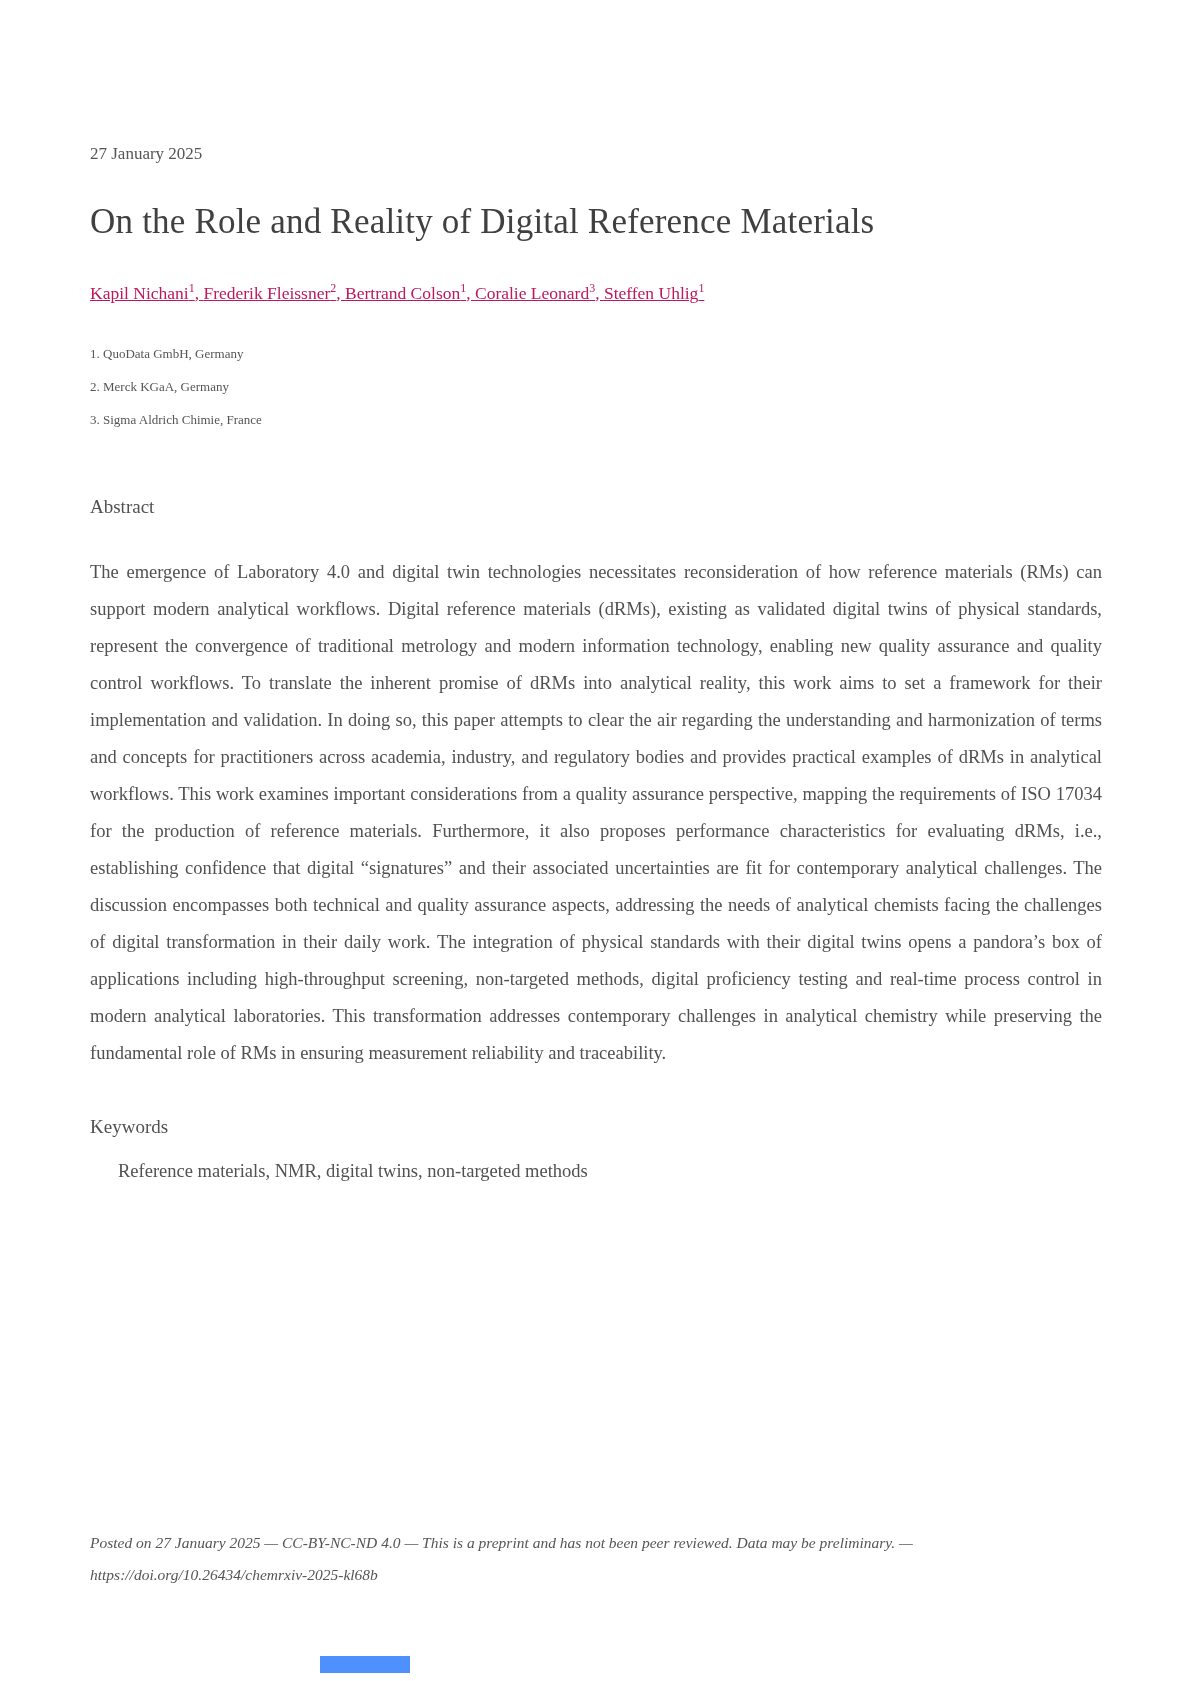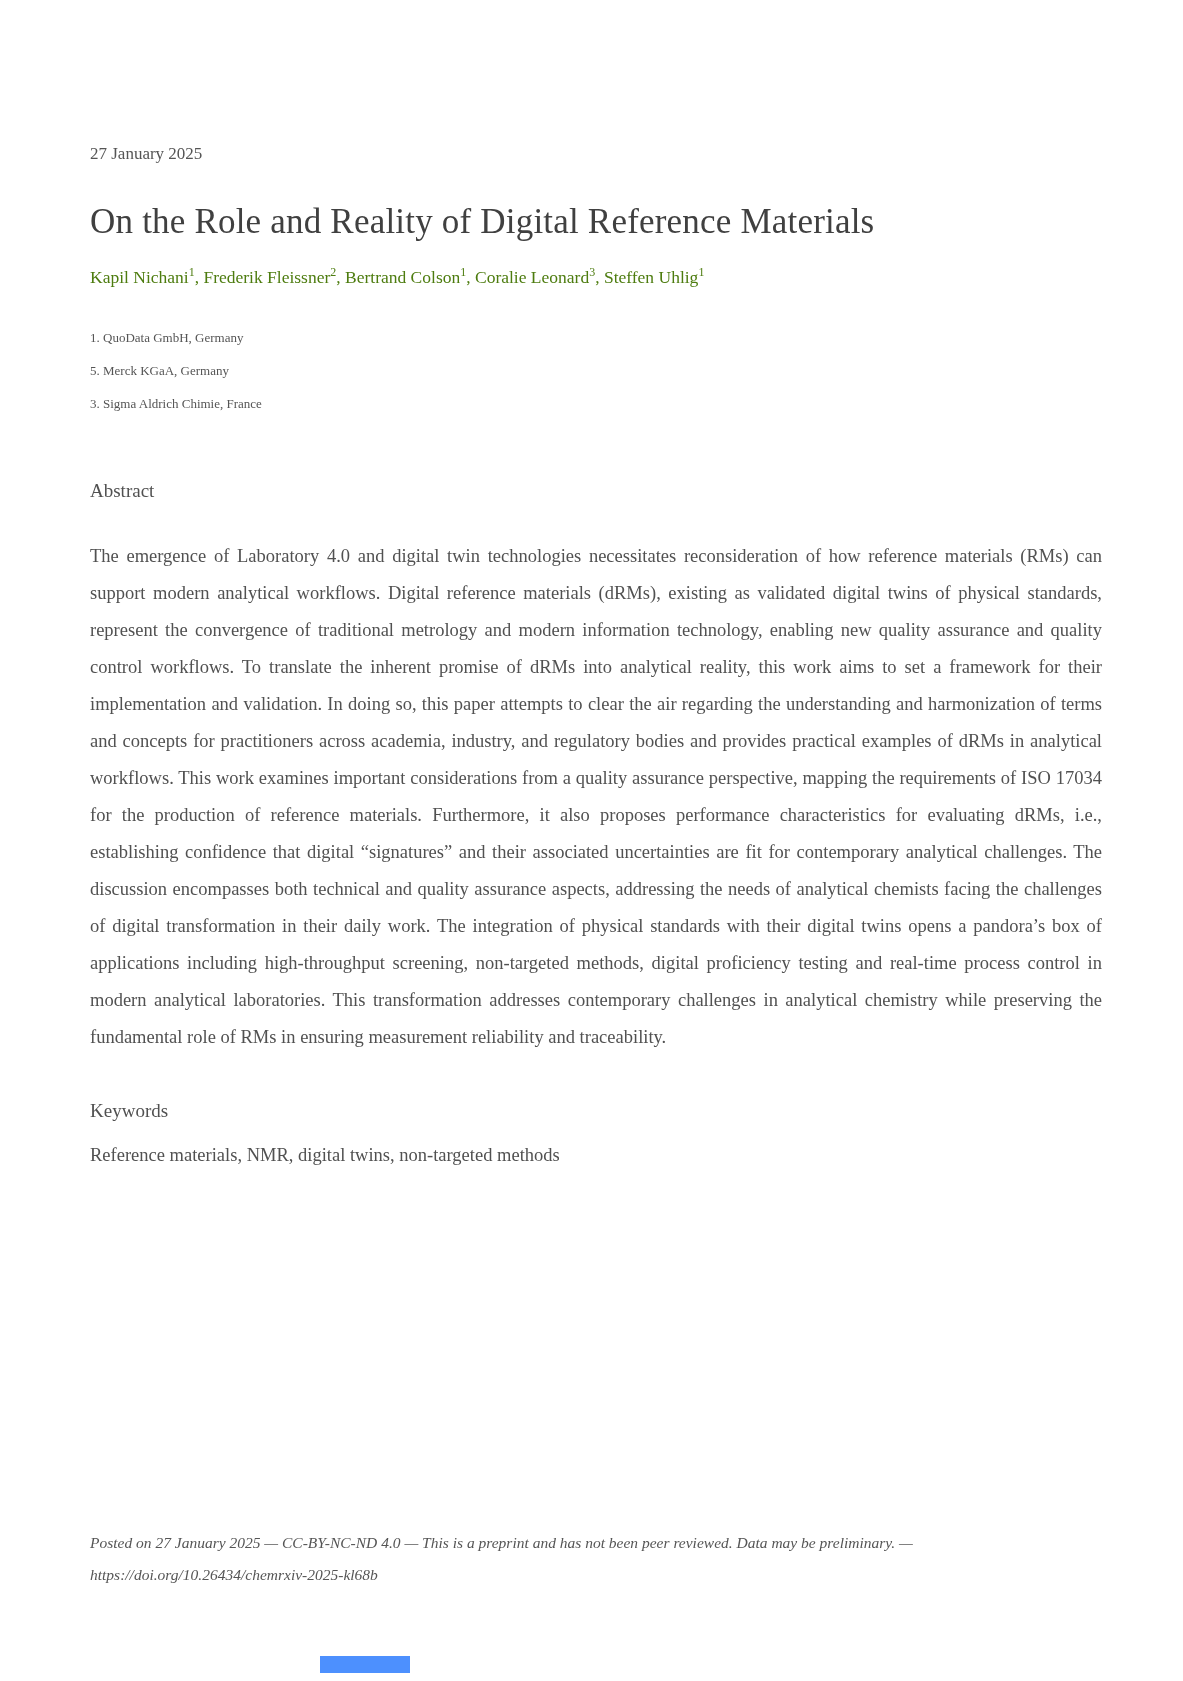--- a/index.html
+++ b/index.html
@@ -27,24 +27,25 @@
   .title {
     margin-top: 28px;
     font-size: 35px;
     font-weight: 400;
     line-height: 57px;
     color: #404040;
     letter-spacing: 0.2px;
     max-width: 920px;
   }
   .authors {
-    margin-top: 14px;
+    margin-top: 30px;
     font-size: 17.5px;
     line-height: 26px;
-    color: #4d7c0f;
+    color: #be185d;
+    text-decoration: underline;
   }
   .authors sup {
     font-size: 12px;
     line-height: 0;
     vertical-align: super;
   }
   .affiliations {
     margin-top: 31px;
   }
   .affiliation {
@@ -67,20 +68,21 @@
     color: #515151;
   }
   .keywords-heading {
     margin-top: 42px;
   }
   .keywords {
     margin-top: 18px;
     font-size: 18.5px;
     line-height: 26px;
     color: #515151;
+    margin-left: 28px;
   }
   .footer {
     position: absolute;
     left: 90px;
     right: 81px;
     top: 1527px;
     font-size: 15.5px;
     line-height: 32px;
     color: #555555;
     font-style: italic;
@@ -104,21 +106,21 @@
 <div class="page">
 
   <div class="date">27 January 2025</div>
 
   <h1 class="title">On the Role and Reality of Digital Reference Materials</h1>
 
   <div class="authors" id="authors"><span>Kapil Nichani</span><sup>1</sup>, <span>Frederik Fleissner</span><sup>2</sup>, <span>Bertrand Colson</span><sup>1</sup>, <span>Coralie Leonard</span><sup>3</sup>, <span>Steffen Uhlig</span><sup>1</sup></div>
 
   <div class="affiliations" id="affiliations">
       <div class="affiliation">1. QuoData GmbH, Germany</div>
-      <div class="affiliation">5. Merck KGaA, Germany</div>
+      <div class="affiliation">2. Merck KGaA, Germany</div>
       <div class="affiliation">3. Sigma Aldrich Chimie, France</div>
     </div>
 
   <div class="section-heading">Abstract</div>
 
   <p class="abstract">The emergence of Laboratory 4.0 and digital twin technologies necessitates reconsideration of how reference materials (RMs) can support modern analytical workflows. Digital reference materials (dRMs), existing as validated digital twins of physical standards, represent the convergence of traditional metrology and modern information technology, enabling new quality assurance and quality control workflows. To translate the inherent promise of dRMs into analytical reality, this work aims to set a framework for their implementation and validation. In doing so, this paper attempts to clear the air regarding the understanding and harmonization of terms and concepts for practitioners across academia, industry, and regulatory bodies and provides practical examples of dRMs in analytical workflows. This work examines important considerations from a quality assurance perspective, mapping the requirements of ISO 17034 for the production of reference materials. Furthermore, it also proposes performance characteristics for evaluating dRMs, i.e., establishing confidence that digital “signatures” and their associated uncertainties are fit for contemporary analytical challenges. The discussion encompasses both technical and quality assurance aspects, addressing the needs of analytical chemists facing the challenges of digital transformation in their daily work. The integration of physical standards with their digital twins opens a pandora’s box of applications including high-throughput screening, non-targeted methods, digital proficiency testing and real-time process control in modern analytical laboratories. This transformation addresses contemporary challenges in analytical chemistry while preserving the fundamental role of RMs in ensuring measurement reliability and traceability.</p>
 
   <div class="section-heading keywords-heading">Keywords</div>
 
   <div class="keywords">Reference materials, NMR, digital twins, non-targeted methods</div>

